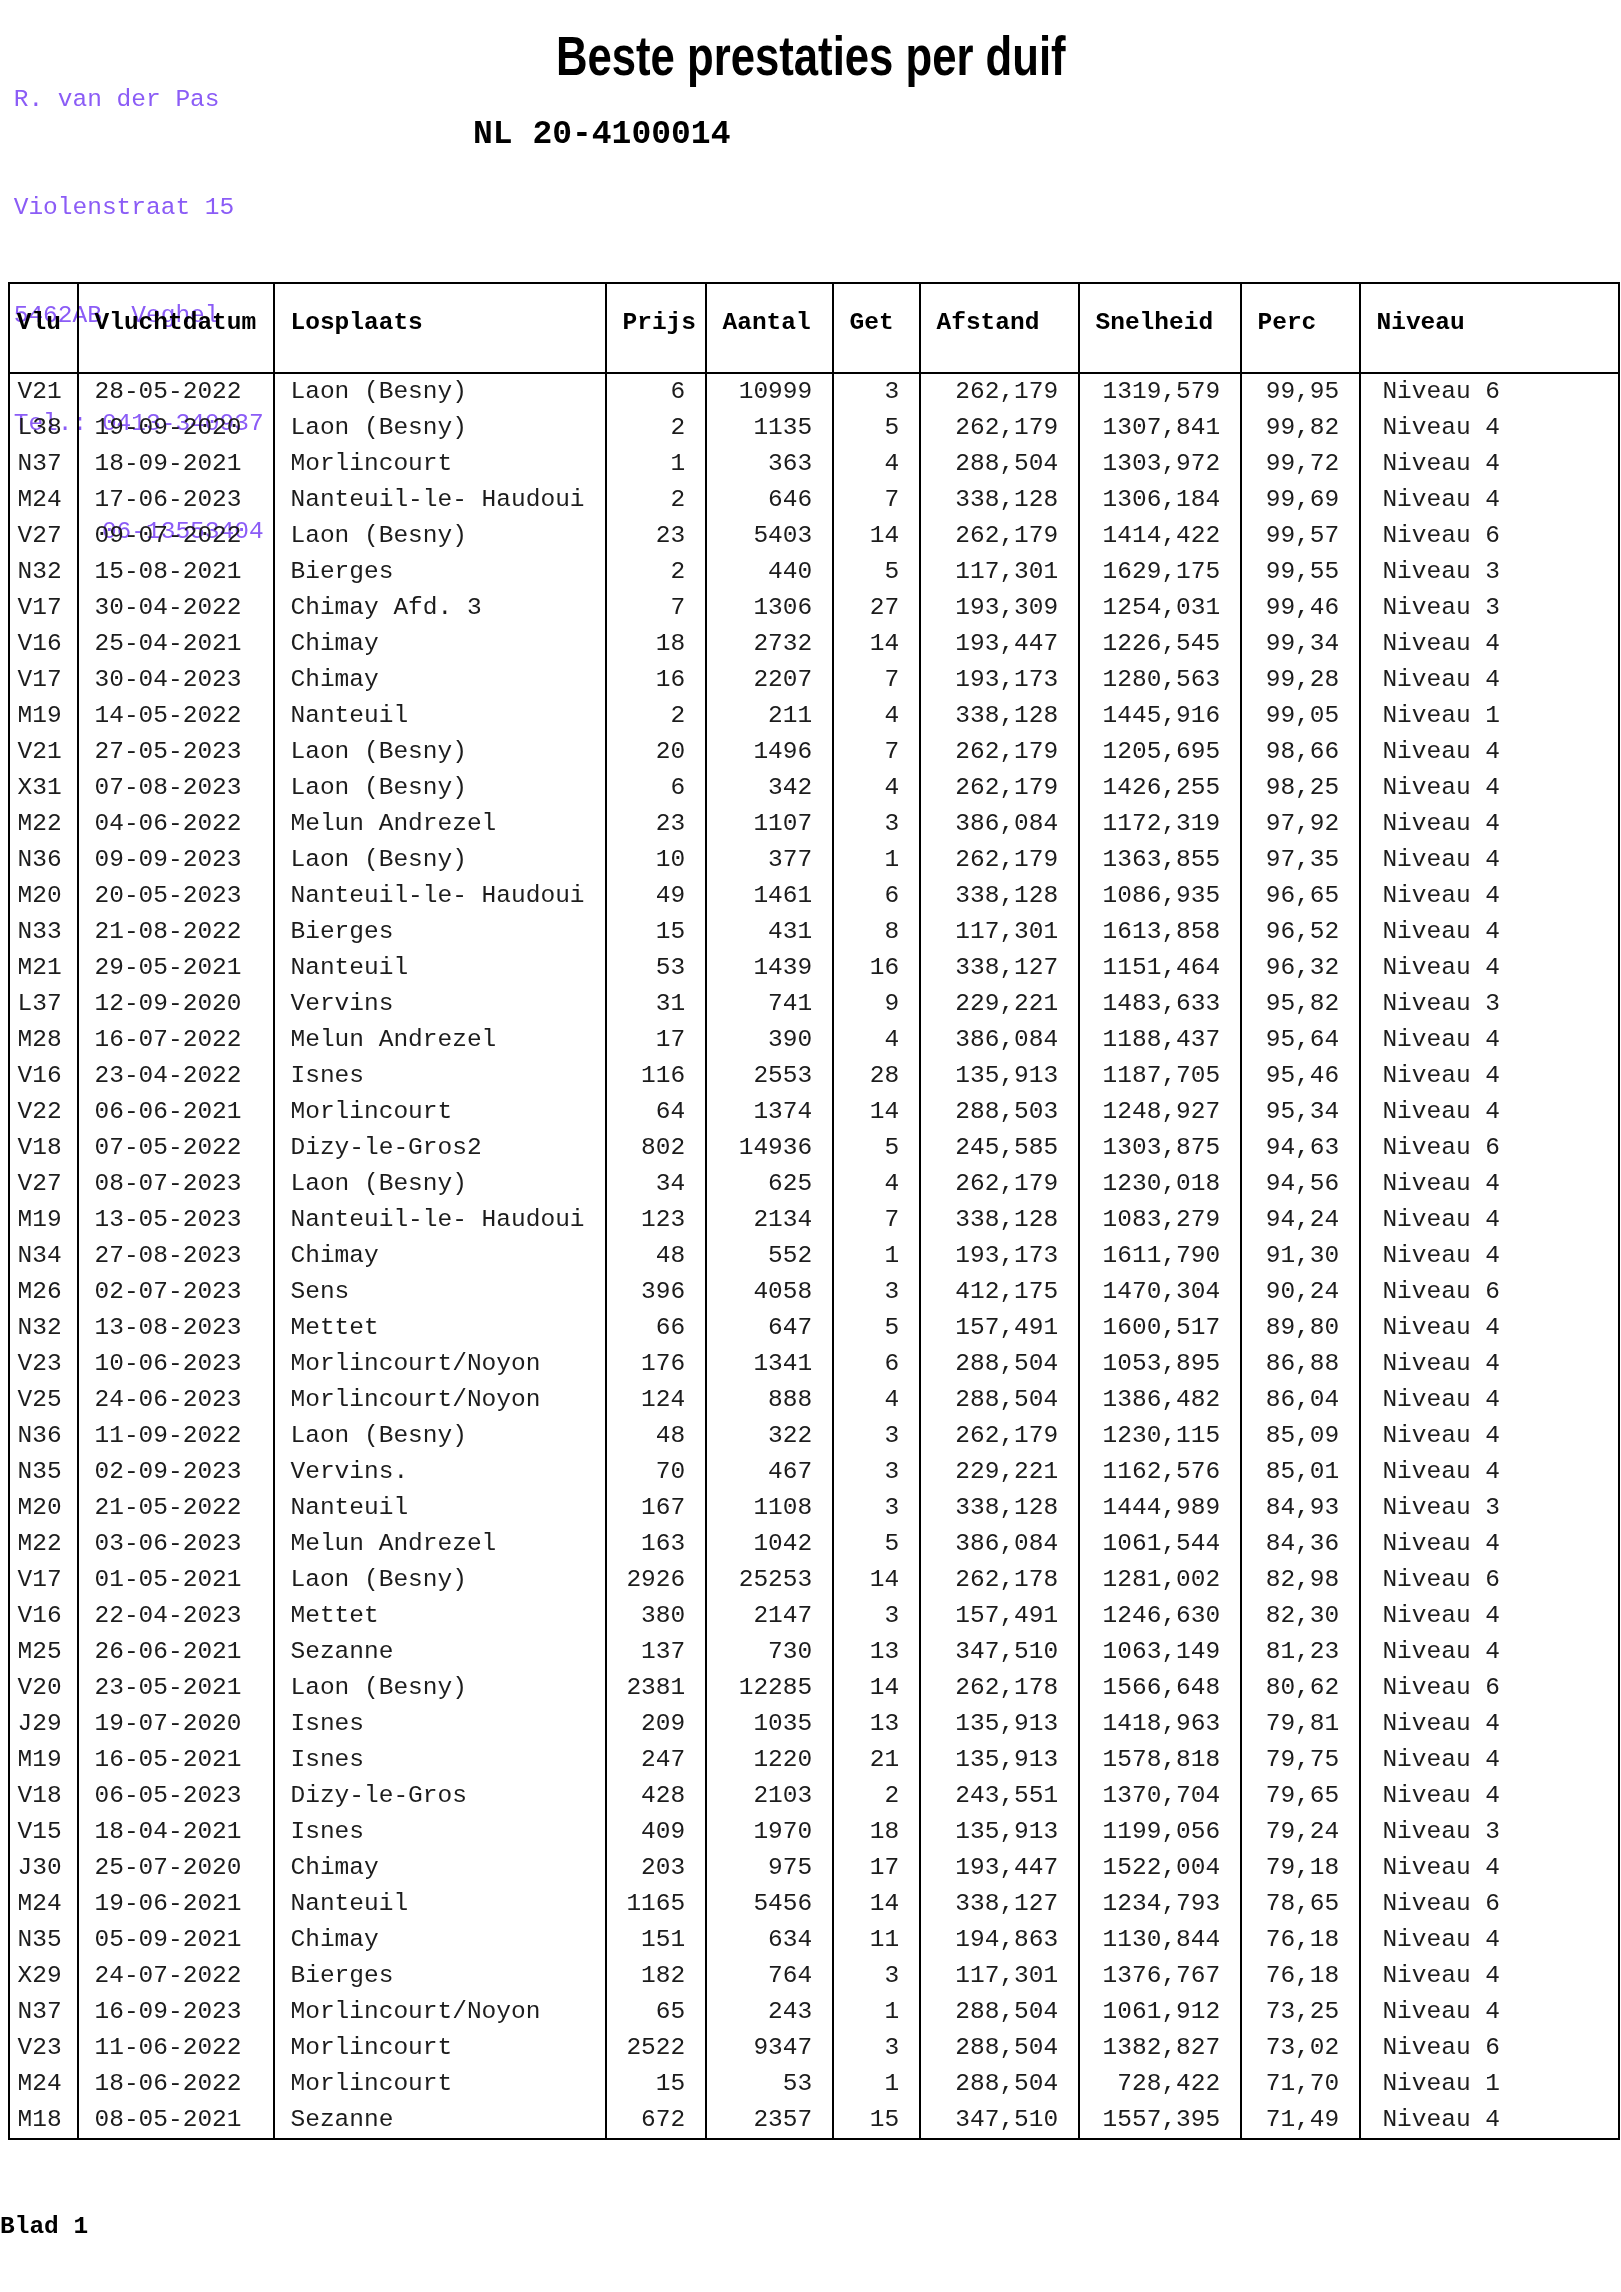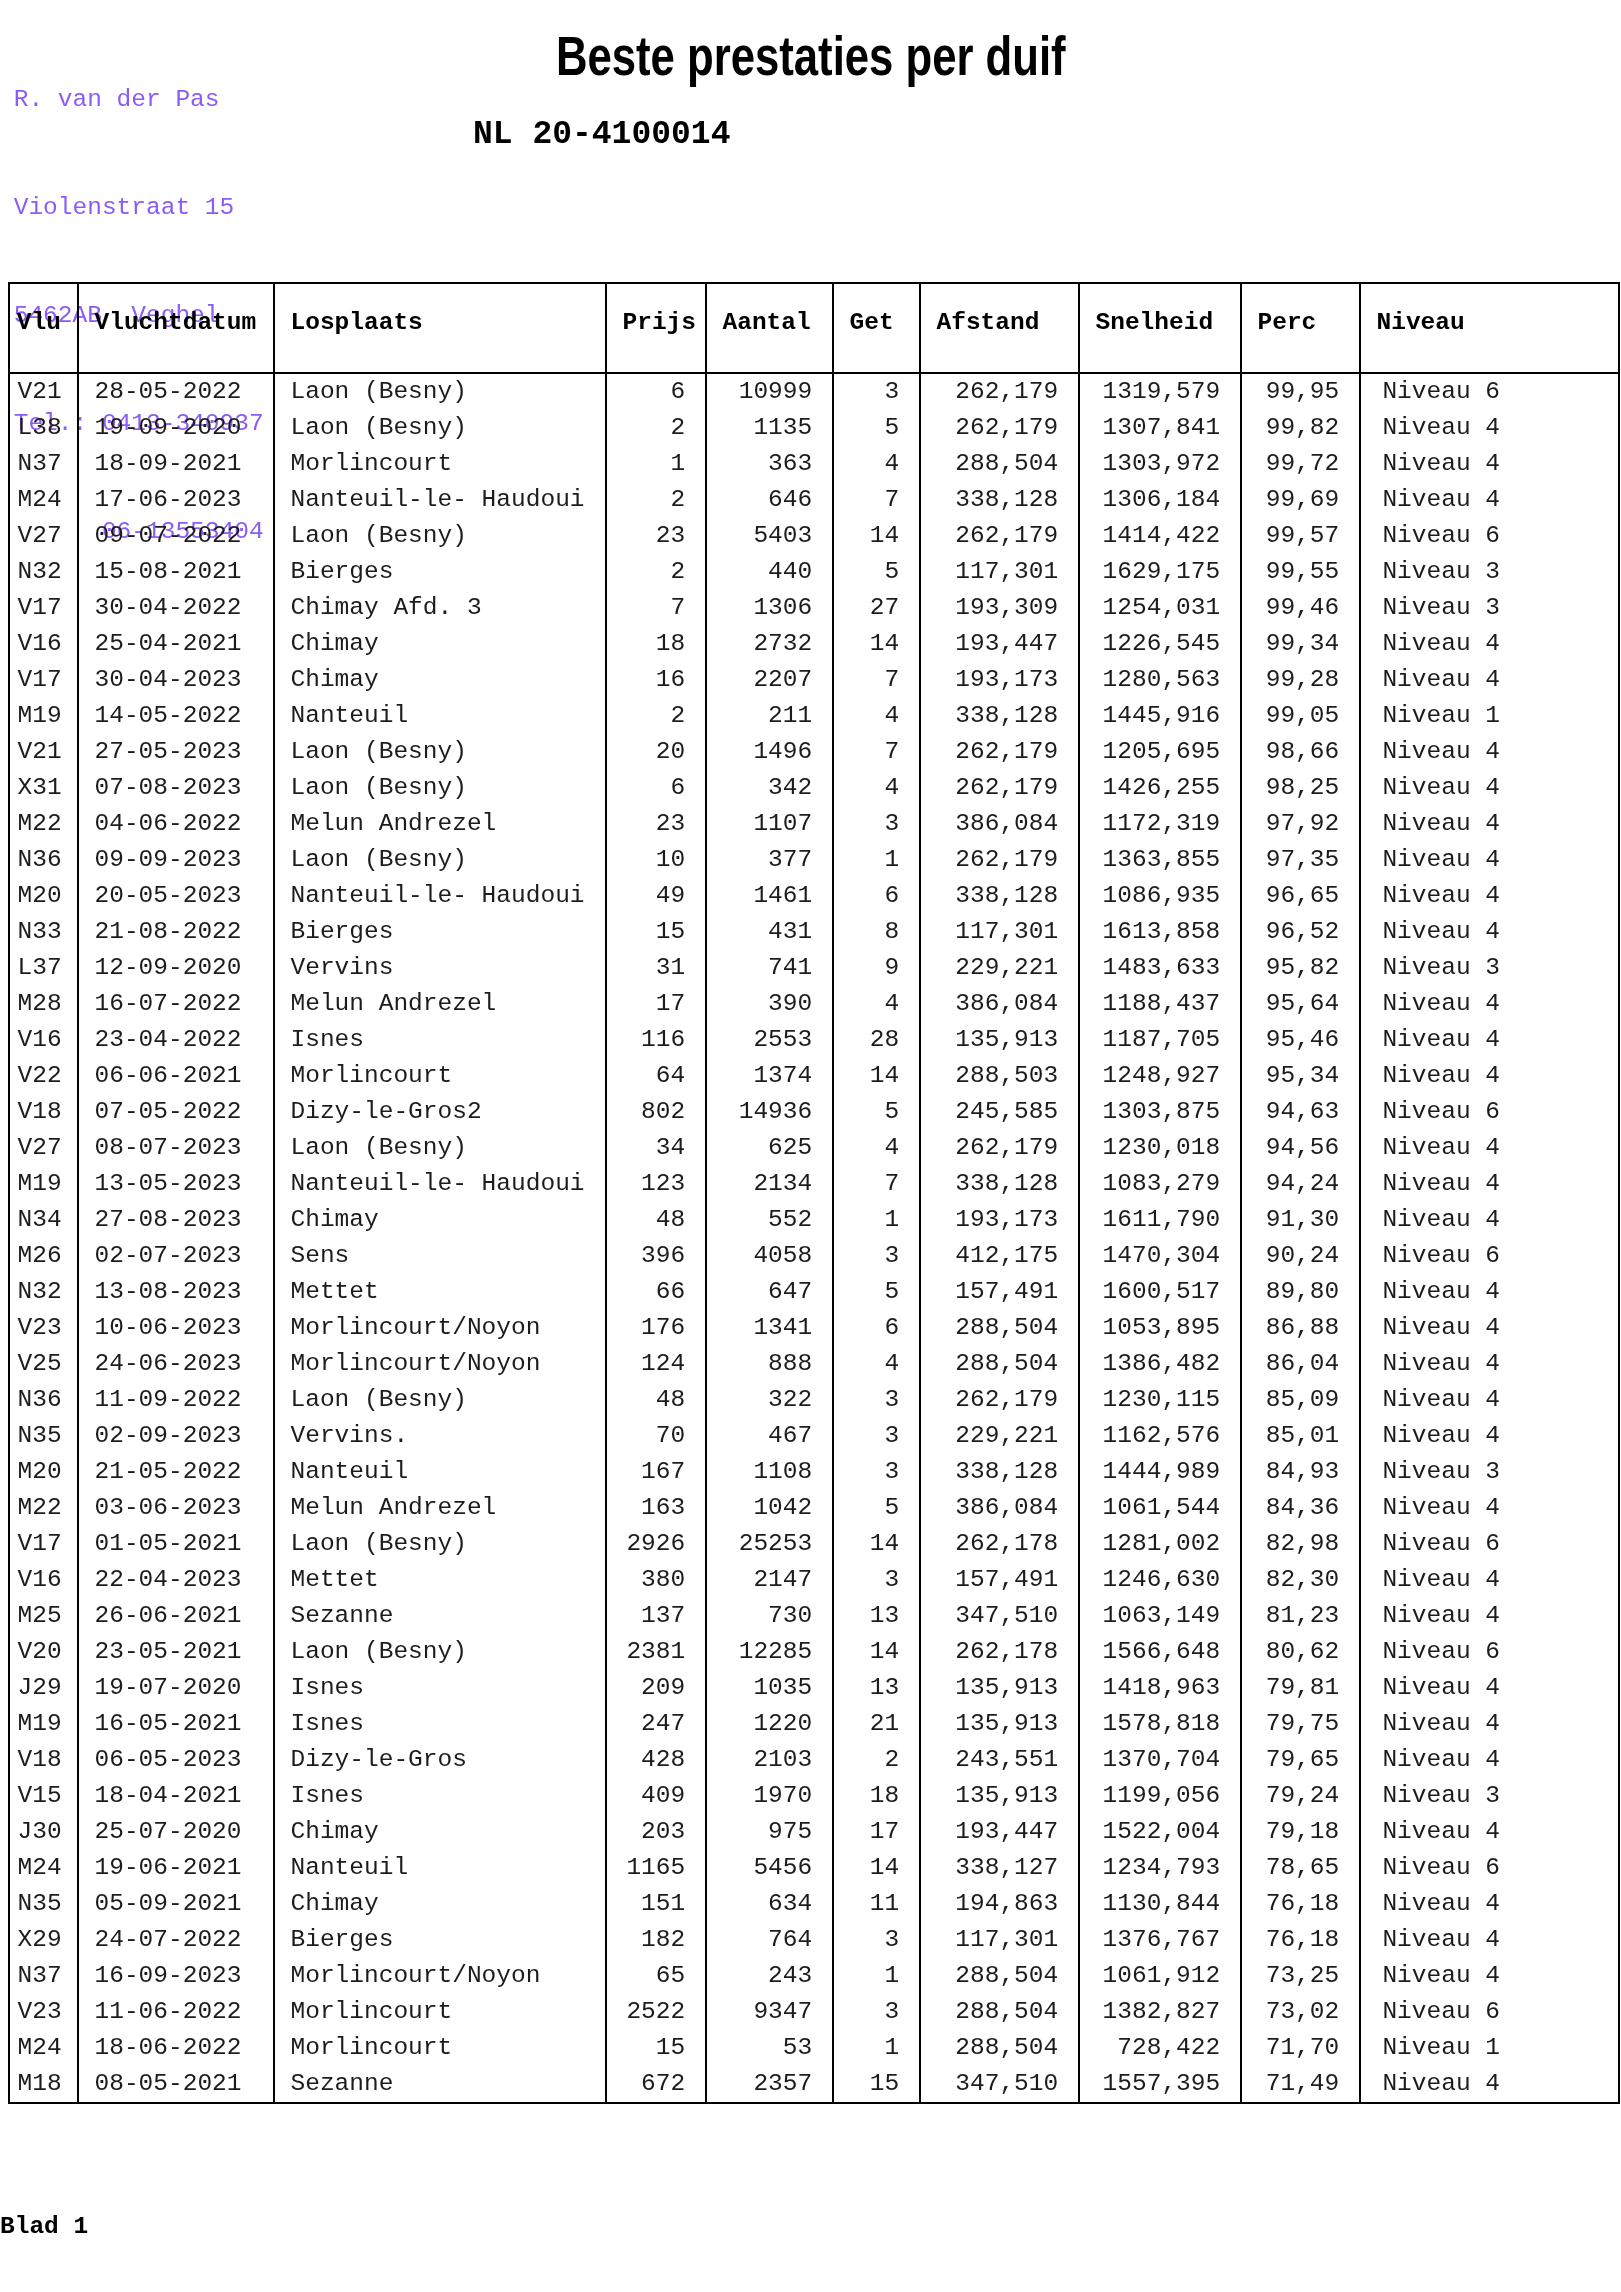--- a/index.html
+++ b/index.html
@@ -295,20 +295,32 @@
         <td class="txt">Bierges</td>
         <td class="num">15</td>
         <td class="num">431</td>
         <td class="num">8</td>
         <td class="num">117,301</td>
         <td class="num">1613,858</td>
         <td class="num">96,52</td>
         <td class="txt col-niveau">Niveau 4</td>
       </tr>
       <tr>
+        <td class="txt col-vlu">M21</td>
+        <td class="txt">29-05-2021</td>
+        <td class="txt">Nanteuil</td>
+        <td class="num">53</td>
+        <td class="num">1439</td>
+        <td class="num">16</td>
+        <td class="num">338,127</td>
+        <td class="num">1151,464</td>
+        <td class="num">96,32</td>
+        <td class="txt col-niveau">Niveau 4</td>
+      </tr>
+      <tr>
         <td class="txt col-vlu">L37</td>
         <td class="txt">12-09-2020</td>
         <td class="txt">Vervins</td>
         <td class="num">31</td>
         <td class="num">741</td>
         <td class="num">9</td>
         <td class="num">229,221</td>
         <td class="num">1483,633</td>
         <td class="num">95,82</td>
         <td class="txt col-niveau">Niveau 3</td>

